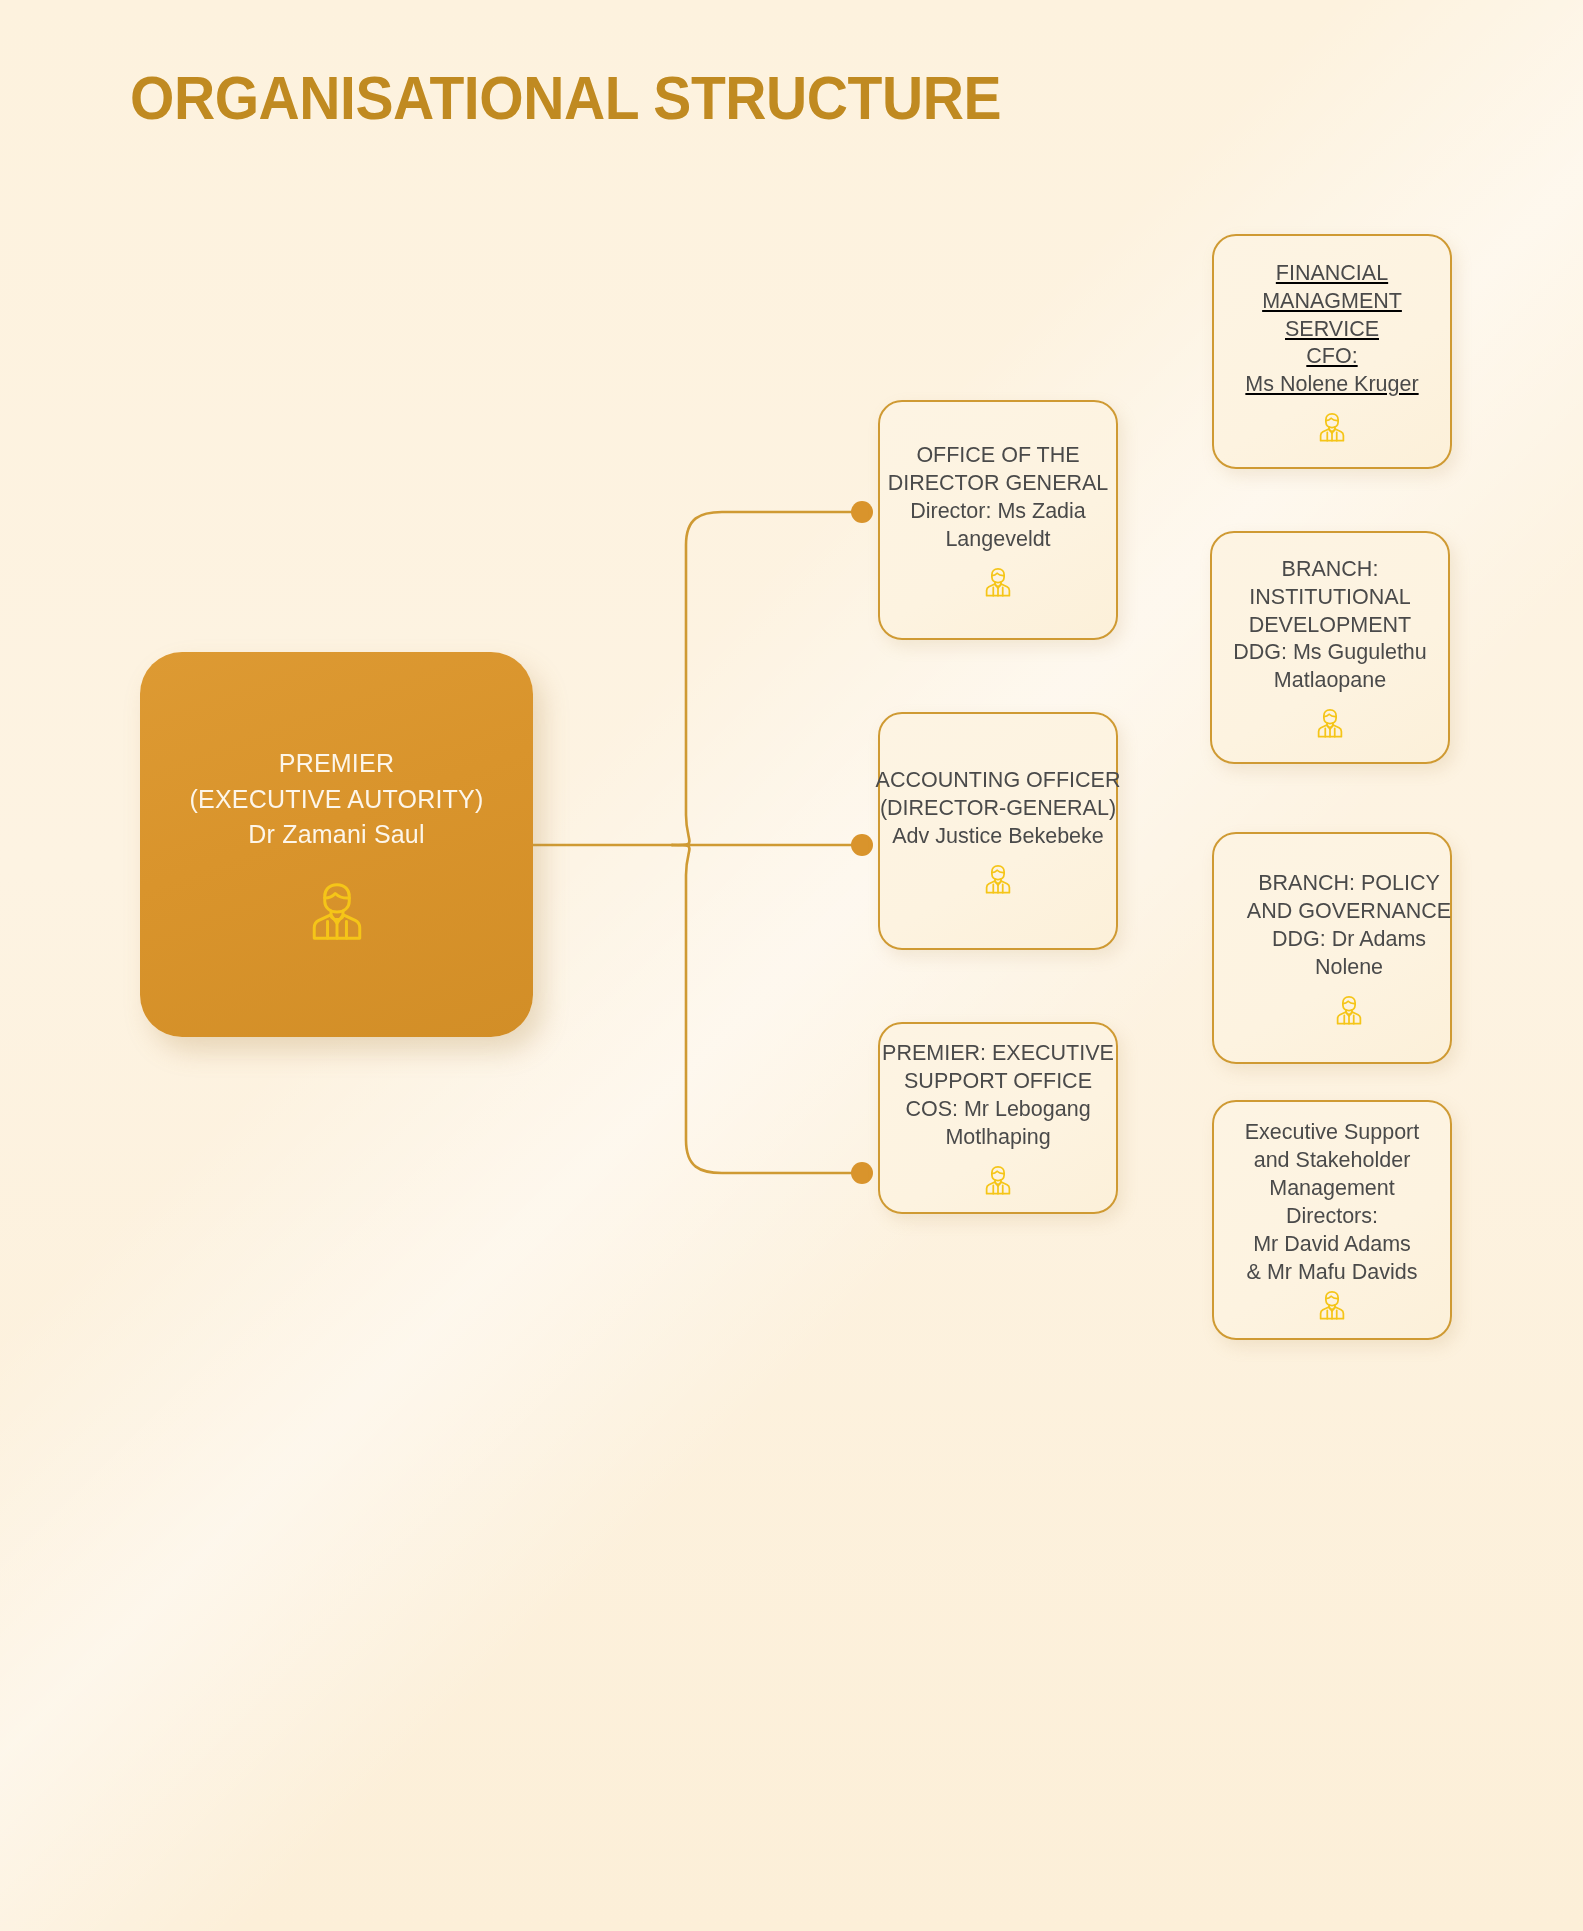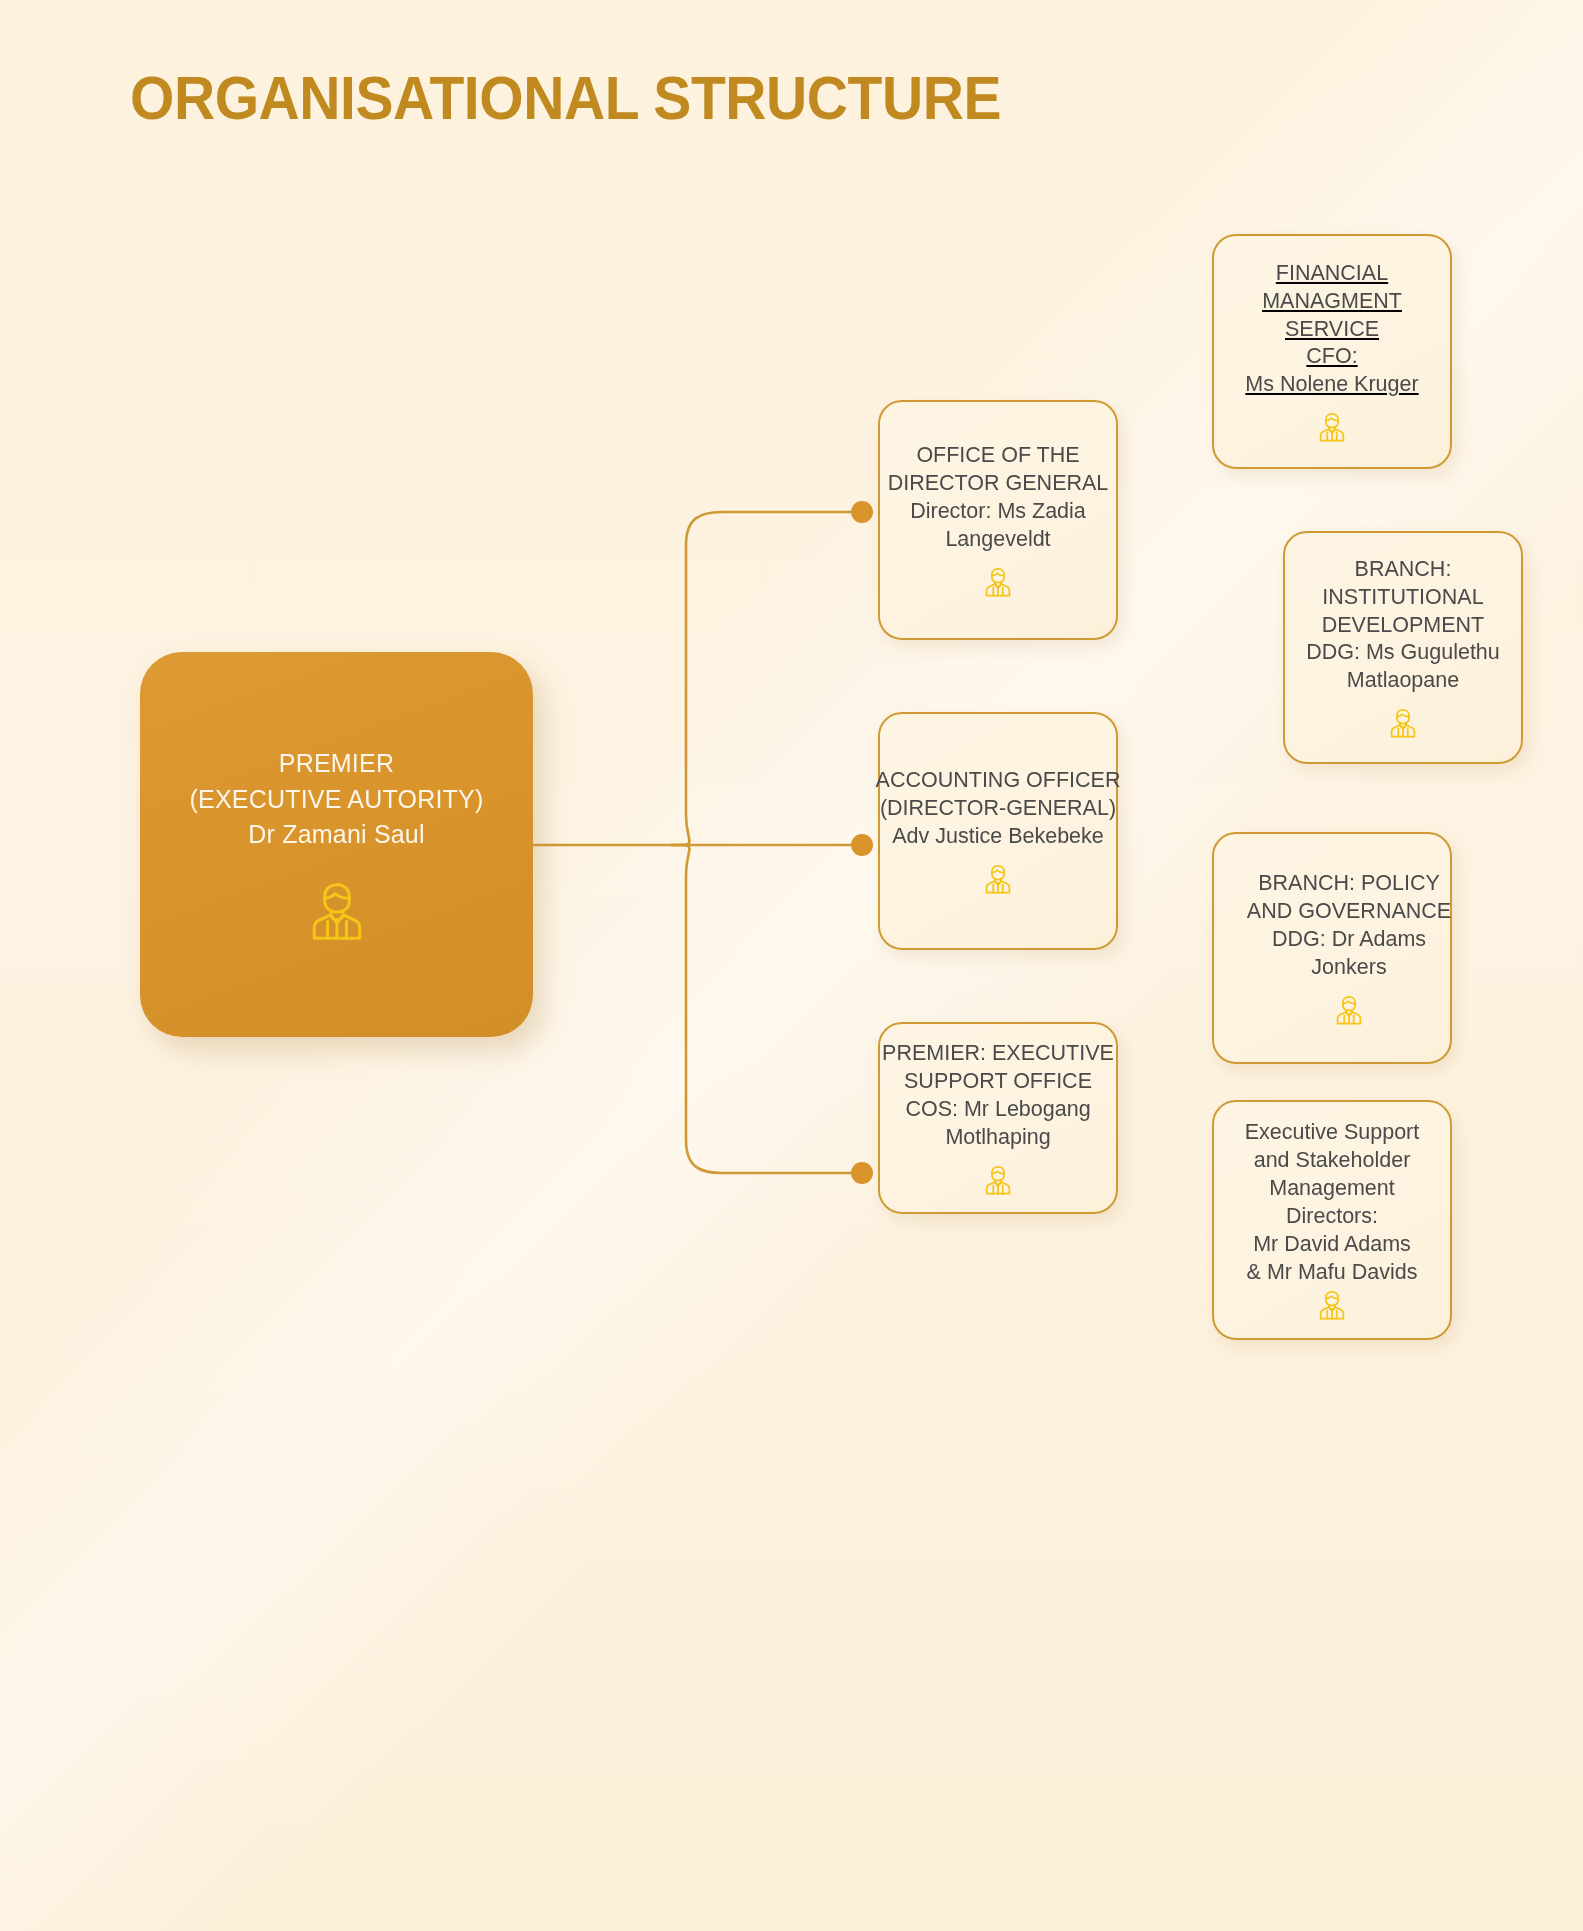--- a/index.html
+++ b/index.html
@@ -219,21 +219,21 @@
         <path d="M9 10.6 C11.6 10.6 13.6 9.6 15 8 C17 10 19.8 10.8 23 10.6"></path>
         <path d="M12.6 18.2 L12.6 20.4 C12.6 21.9 14.1 22.9 16 22.9 C17.9 22.9 19.4 21.9 19.4 20.4 L19.4 18.2"></path>
         <path d="M12.4 20.2 L5.6 23.4 C4 24.2 3 25.8 3 27.6 L3 33.6 L29 33.6 L29 27.6 C29 25.8 28 24.2 26.4 23.4 L19.6 20.2"></path>
         <path d="M12.8 20.6 L16 25 L19.2 20.6"></path>
         <path d="M16 25 L16 33.6"></path>
         <path d="M10.6 24 L10.6 33.6 M21.4 24 L21.4 33.6"></path>
       </svg>
     </div>
   </div>
 
-  <div class="node col-right" style="left:1283px; top:531px; width:240px; height:233px;align-items:center;">
+  <div class="node col-right" style="left:1210px; top:531px; width:240px; height:233px;align-items:center;">
     <div class="card-text">BRANCH:</div>
     <div class="card-text">INSTITUTIONAL</div>
     <div class="card-text">DEVELOPMENT</div>
     <div class="card-text">DDG: Ms Gugulethu</div>
     <div class="card-text">Matlaopane</div>
     <div class="icon-wrap">
       <svg class="person-icon" width="28" height="32" viewBox="0 0 32 36" fill="none" stroke="#f5c518" stroke-width="2" stroke-linecap="round" stroke-linejoin="round">
         <path d="M16 3 C11.4 3 9 6 9 9.6 L9 12.4 C9 16 11.8 18.6 16 18.6 C20.2 18.6 23 16 23 12.4 L23 9.6 C23 6 20.6 3 16 3 Z"></path>
         <path d="M9 10.6 C11.6 10.6 13.6 9.6 15 8 C17 10 19.8 10.8 23 10.6"></path>
         <path d="M12.6 18.2 L12.6 20.4 C12.6 21.9 14.1 22.9 16 22.9 C17.9 22.9 19.4 21.9 19.4 20.4 L19.4 18.2"></path>
@@ -242,21 +242,21 @@
         <path d="M16 25 L16 33.6"></path>
         <path d="M10.6 24 L10.6 33.6 M21.4 24 L21.4 33.6"></path>
       </svg>
     </div>
   </div>
 
   <div class="node col-right" style="left:1212px; top:832px; width:240px; height:232px;padding-left:34px;">
     <div class="card-text">BRANCH: POLICY</div>
     <div class="card-text">AND GOVERNANCE</div>
     <div class="card-text">DDG: Dr Adams</div>
-    <div class="card-text">Jonkers</div>
+    <div class="card-text">Nolene</div>
     <div class="icon-wrap">
       <svg class="person-icon" width="28" height="32" viewBox="0 0 32 36" fill="none" stroke="#f5c518" stroke-width="2" stroke-linecap="round" stroke-linejoin="round">
         <path d="M16 3 C11.4 3 9 6 9 9.6 L9 12.4 C9 16 11.8 18.6 16 18.6 C20.2 18.6 23 16 23 12.4 L23 9.6 C23 6 20.6 3 16 3 Z"></path>
         <path d="M9 10.6 C11.6 10.6 13.6 9.6 15 8 C17 10 19.8 10.8 23 10.6"></path>
         <path d="M12.6 18.2 L12.6 20.4 C12.6 21.9 14.1 22.9 16 22.9 C17.9 22.9 19.4 21.9 19.4 20.4 L19.4 18.2"></path>
         <path d="M12.4 20.2 L5.6 23.4 C4 24.2 3 25.8 3 27.6 L3 33.6 L29 33.6 L29 27.6 C29 25.8 28 24.2 26.4 23.4 L19.6 20.2"></path>
         <path d="M12.8 20.6 L16 25 L19.2 20.6"></path>
         <path d="M16 25 L16 33.6"></path>
         <path d="M10.6 24 L10.6 33.6 M21.4 24 L21.4 33.6"></path>
       </svg>

